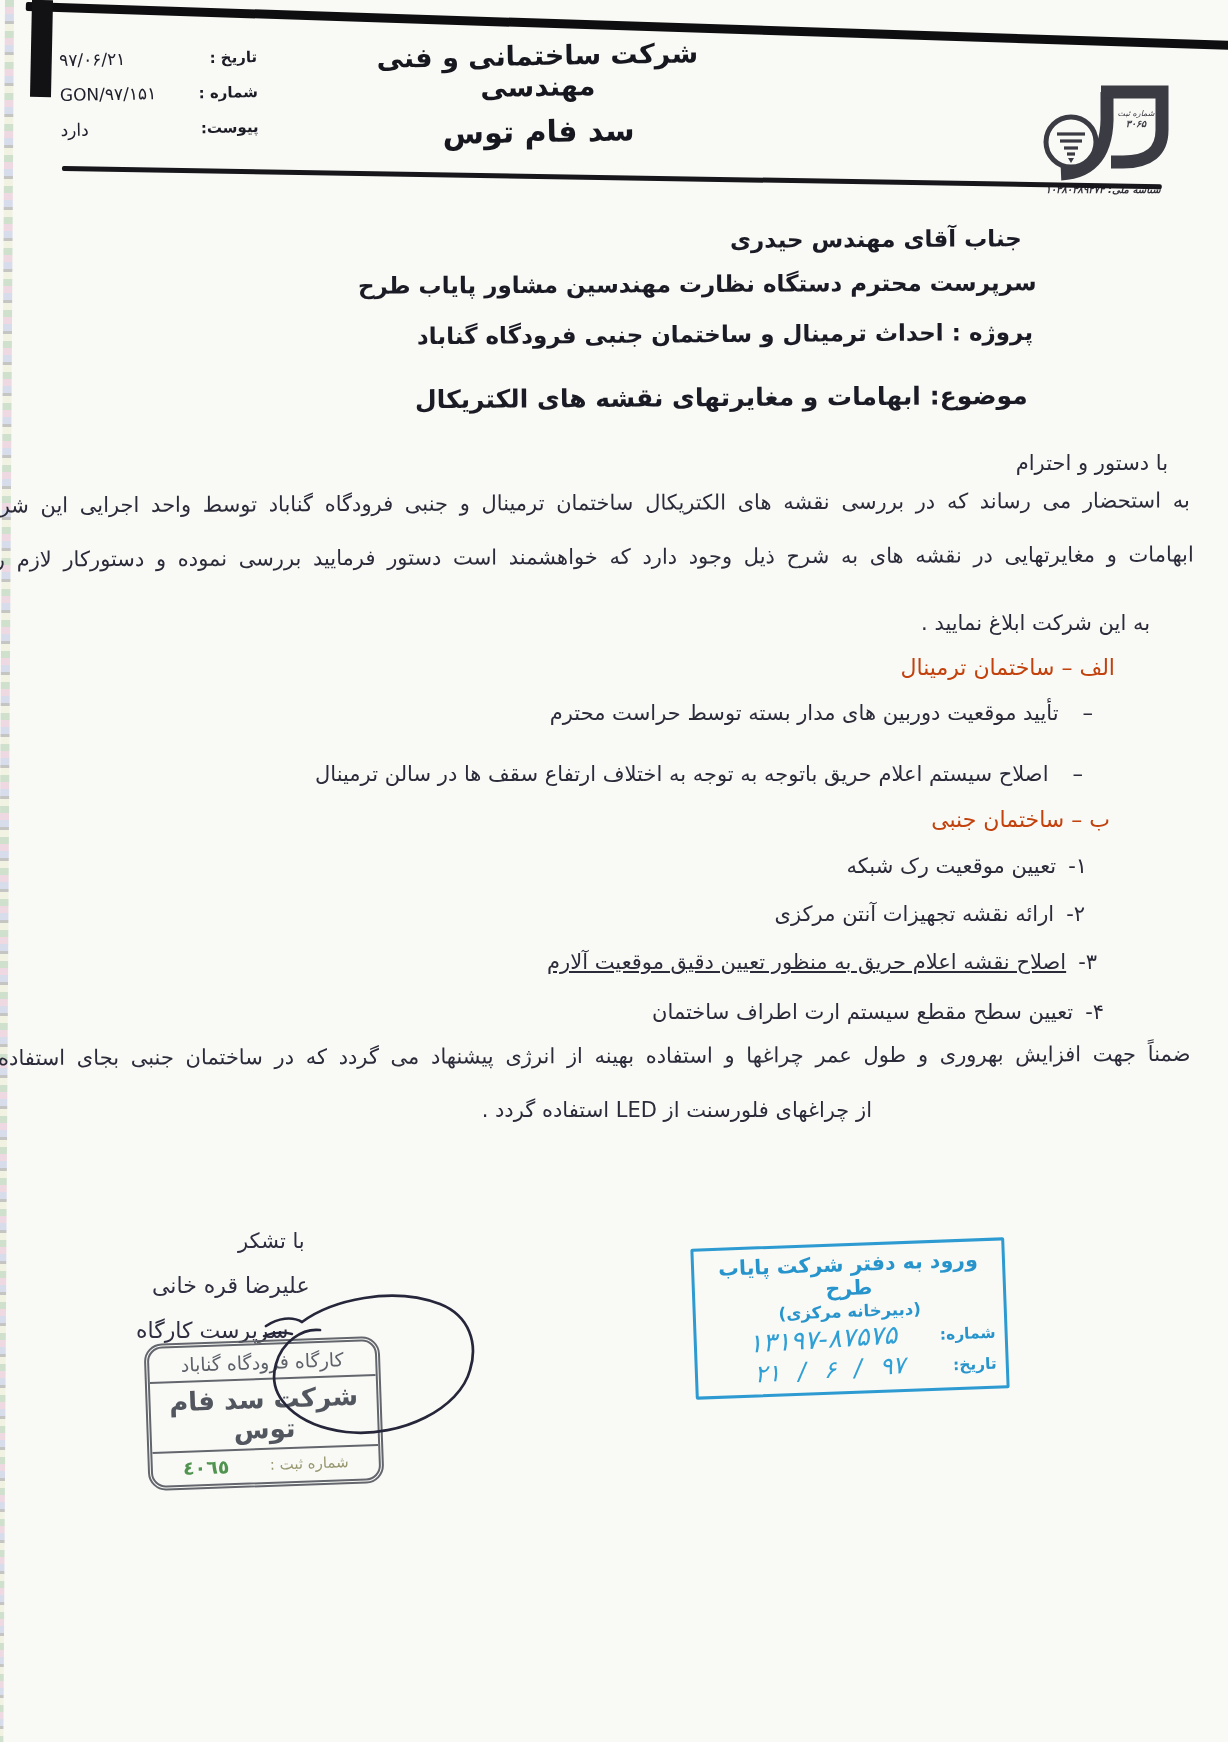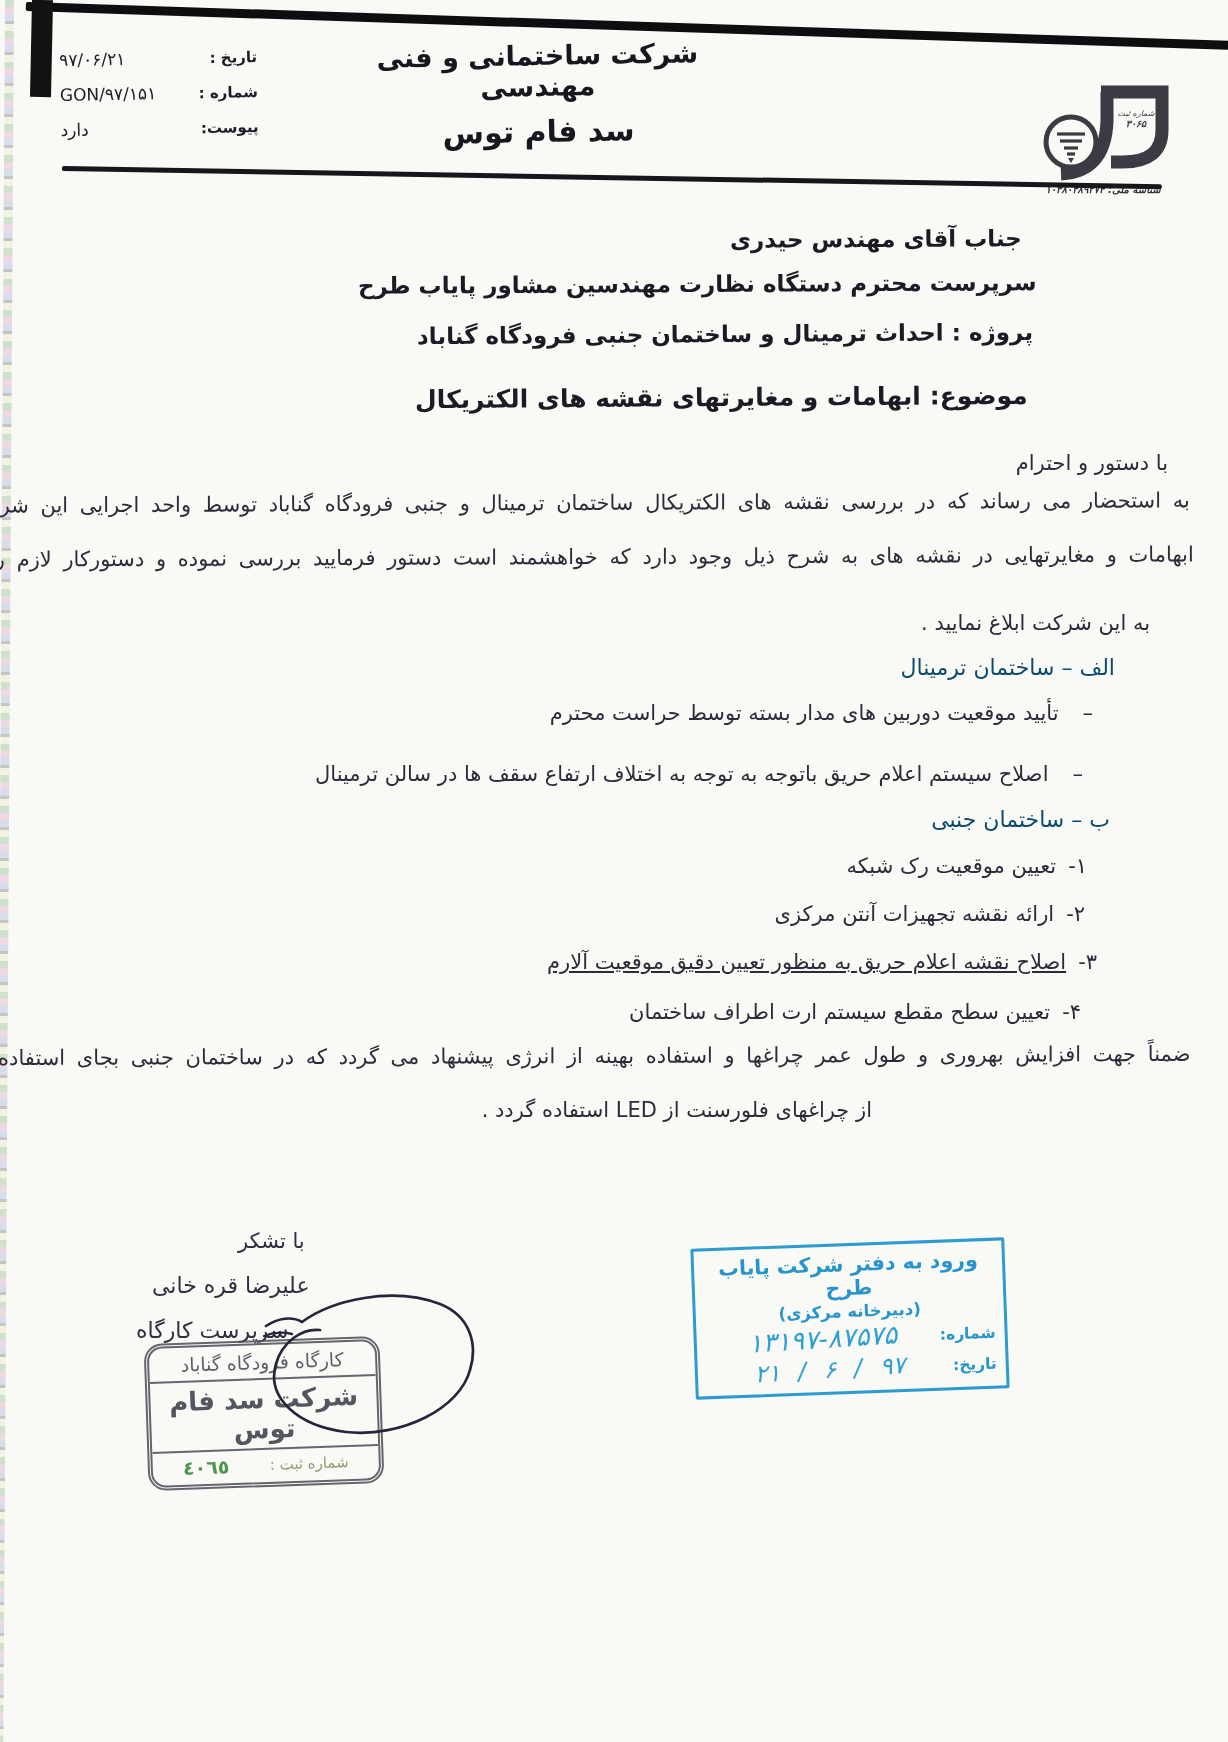--- a/index.html
+++ b/index.html
@@ -55,21 +55,21 @@
   .header-rule {
     position:absolute; left:62px; top:166px; width:1100px; height:4.5px;
     background:#16161b; transform:rotate(.95deg); transform-origin:left top;
     border-radius:2px;
   }
 
   
   .bold { font-weight:bold; color:#1b1b26; }
   .t23 { font-size:23px; }
   .t21 { font-size:21px; color:#2b2b3a; }
-  .t22 { font-size:22px; color:#0c4a6e; }
+  .t22 { font-size:22px; color:#c2410c; }
   .stretch { word-spacing:5px; }
   .dash { display:inline-block; margin-left:24px; }
   .num  { display:inline-block; margin-left:12px; }
 
   
   .sig-text { color:#2e2e40; }
   .sig-svg { position:absolute; left:262px; top:1292px; }
 
   .site-stamp {
     position:absolute; left:146px; top:1340px; width:226px;
@@ -181,21 +181,21 @@
 
   <div class="abs t21" style="right:141px; top:854px;">
     <span class="num">۱-</span><span>تعیین موقعیت رک شبکه</span>
   </div>
   <div class="abs t21" style="right:143px; top:902px;">
     <span class="num">۲-</span><span>ارائه نقشه تجهیزات آنتن مرکزی</span>
   </div>
   <div class="abs t21" style="right:131px; top:950px;text-decoration:underline;">
     <span class="num">۳-</span><span>اصلاح نقشه اعلام حریق به منظور تعیین دقیق موقعیت آلارم</span>
   </div>
-  <div class="abs t21" style="right:147px; top:1000px;">
+  <div class="abs t21" style="right:124px; top:1000px;">
     <span class="num">۴-</span><span>تعیین سطح مقطع سیستم ارت اطراف ساختمان</span>
   </div>
 
   <div class="abs t21 stretch" style="right:38px; top:1044px; transform:rotate(-.2deg);">ضمناً جهت افزایش بهروری و طول عمر چراغها و استفاده بهینه از انرژی پیشنهاد می گردد که در ساختمان جنبی بجای استفاده</div>
   <div class="abs t21" style="right:356px; top:1098px;margin-left:32px;">از چراغهای فلورسنت از LED استفاده گردد .</div>
 
   <div class="abs t21 sig-text" style="left:238px; top:1229px;">با تشکر</div>
   <div class="abs t22 sig-text" style="left:152px; top:1273px;">علیرضا قره خانی</div>
   <div class="abs t22 sig-text" style="left:136px; top:1318px;">سرپرست کارگاه</div>
 

